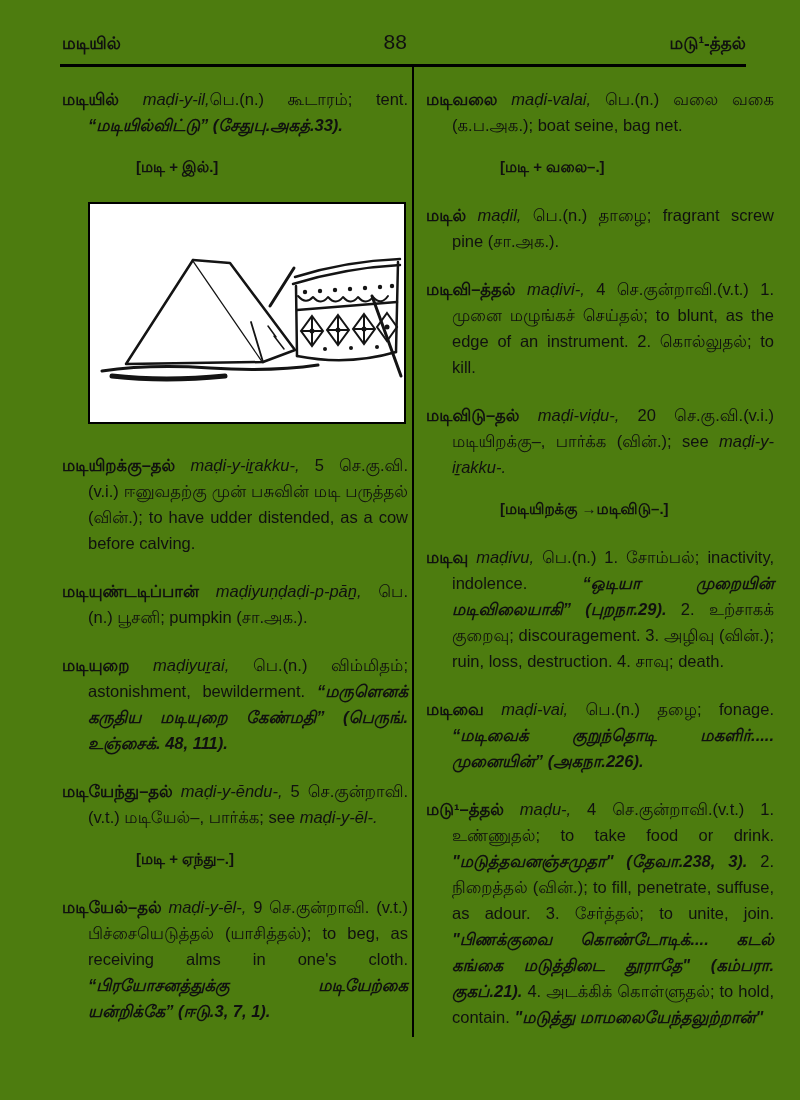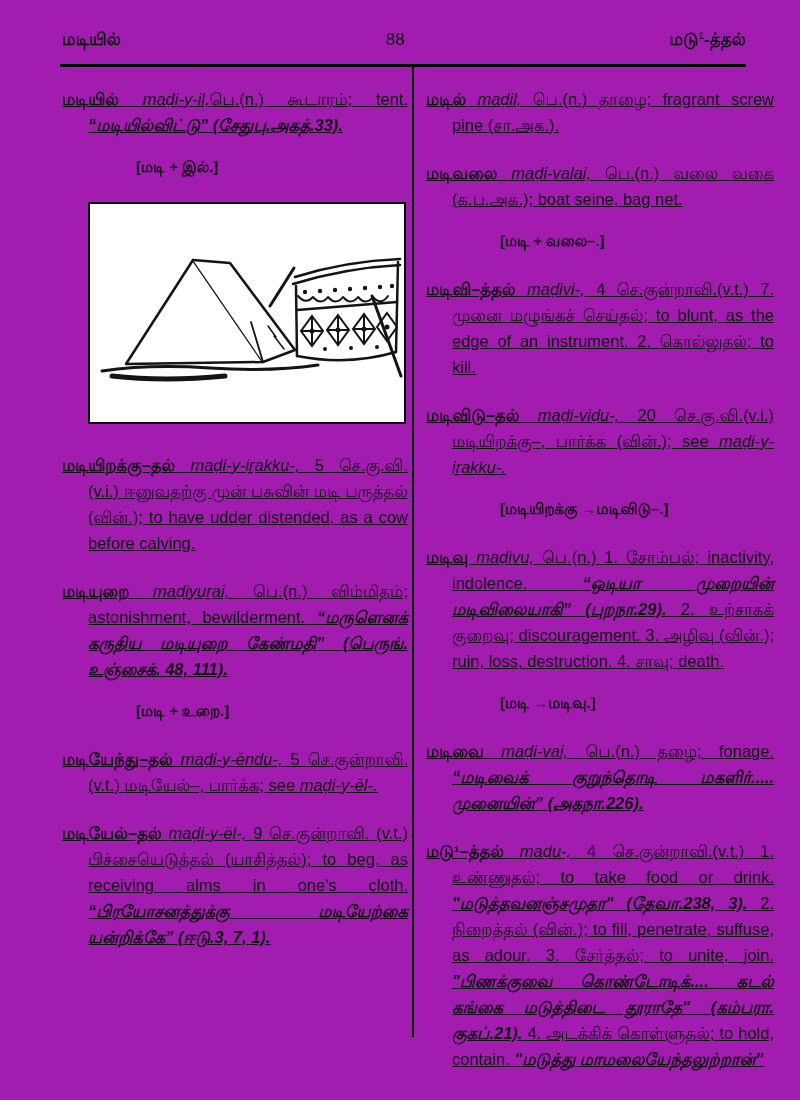--- a/index.html
+++ b/index.html
@@ -1,34 +1,34 @@
 <!DOCTYPE html>
 <html><head>
 <meta charset="utf-8">
 <style>
   html,body{margin:0;padding:0;background:#fff;}
   .page{
-    position:relative;width:800px;height:1100px;background:#a21caf;overflow:hidden;
+    position:relative;width:800px;height:1100px;background:#4d7c0f;overflow:hidden;
     font-family:"Liberation Sans","DejaVu Sans",sans-serif;color:#101010;
   }
   
   .running-head{
     position:absolute;top:30px;left:62px;width:684px;
     display:flex;justify-content:space-between;align-items:baseline;
     font-size:17px;font-weight:700;
   }
-  .rh-center{font-weight:400;font-size:17px;}
+  .rh-center{font-weight:400;font-size:21px;}
   .head-rule{position:absolute;top:64px;left:60px;width:686px;height:3px;background:#000;}
   .col-divider{position:absolute;top:67px;left:412px;width:2px;height:970px;background:#000;}
   
   .col{position:absolute;top:86px;font-size:16.5px;line-height:26px;}
   .col.left{left:62px;width:346px;}
   .col.right{left:426px;width:348px;}
   .entry{margin:0 0 22px 0;}
-  p.body{margin:0;padding-left:26px;text-indent:-26px;text-align:justify;text-decoration:underline;}
+  p.body{margin:0;padding-left:26px;text-indent:-26px;text-align:justify;}
   p.etym{
     margin:16px 0 2px 0;padding-left:74px;text-align:left;
     font-weight:700;font-size:15px;
   }
   .s-head{font-weight:700;}
   .s-translit{font-style:italic;}
   .s-quote,.s-ref{font-style:italic;font-weight:700;}
   
   .figure{
     width:314px;height:218px;border:2px solid #000;background:#fff;
@@ -107,48 +107,50 @@
         <circle cx="235" cy="145" r="2"></circle>
             <circle cx="261" cy="144" r="2"></circle>
         <circle cx="287" cy="143" r="2"></circle>
       </g>
     </svg>
   </div>
 <div class="entry">
         <p class="body"><span class="s-head">மடியிறக்கு–தல் </span><span class="s-translit">maḍi-y-iṟakku-, </span><span class="s-plain">5 செ.கு.வி. (v.i.) ஈனுவதற்கு முன் பசுவின் மடி பருத்தல் (வின்.); to have udder distended, as a cow before calving.</span></p>
       </div>
       <div class="entry">
+        <p class="body"><span class="s-head">மடியுண்டடிப்பான் </span><span class="s-translit">maḍiyuṇḍaḍi-p-pāṉ, </span><span class="s-plain">பெ.(n.) பூசனி; pumpkin (சா.அக.).</span></p>
+      </div>
+      <div class="entry">
         <p class="body"><span class="s-head">மடியுறை </span><span class="s-translit">maḍiyuṟai, </span><span class="s-plain">பெ.(n.) விம்மிதம்; astonishment, bewilderment. </span><span class="s-quote">“மருளெனக் கருதிய மடியுறை கேண்மதி” </span><span class="s-ref">(பெருங். உஞ்சைக். 48, 111).</span></p>
-        <p class="etym"><span class="s-etym">[மடி + உறை.]</span></p>
       </div>
       <div class="entry">
         <p class="body"><span class="s-head">மடியேந்து–தல் </span><span class="s-translit">maḍi-y-ēndu-, </span><span class="s-plain">5 செ.குன்றாவி. (v.t.) மடியேல்–, பார்க்க; see </span><span class="s-translit">maḍi-y-ēl-.</span></p>
+        <p class="etym"><span class="s-etym">[மடி + ஏந்து–.]</span></p>
       </div>
       <div class="entry">
         <p class="body"><span class="s-head">மடியேல்–தல் </span><span class="s-translit">maḍi-y-ēl-, </span><span class="s-plain">9 செ.குன்றாவி. (v.t.) பிச்சையெடுத்தல் (யாசித்தல்); to beg, as receiving alms in one's cloth. </span><span class="s-quote">“பிரயோசனத்துக்கு மடியேற்கை யன்றிக்கே” </span><span class="s-ref">(ஈடு.3, 7, 1).</span></p>
       </div>
     </div>
   <div class="col right">
       <div class="entry">
-        <p class="body"><span class="s-head">மடில் </span><span class="s-translit">maḍil, </span><span class="s-plain">பெ.(n.) தாழை; fragrant screw pine (சா.அக.).</span></p>
-      </div>
-      <div class="entry">
         <p class="body"><span class="s-head">மடிவலை </span><span class="s-translit">maḍi-valai, </span><span class="s-plain">பெ.(n.) வலை வகை (க.ப.அக.); boat seine, bag net.</span></p>
         <p class="etym"><span class="s-etym">[மடி + வலை–.]</span></p>
       </div>
       <div class="entry">
-        <p class="body"><span class="s-head">மடிவி–த்தல் </span><span class="s-translit">maḍivi-, </span><span class="s-plain">4 செ.குன்றாவி.(v.t.) 7. முனை மழுங்கச் செய்தல்; to blunt, as the edge of an instrument. 2. கொல்லுதல்; to kill.</span></p>
+        <p class="body"><span class="s-head">மடில் </span><span class="s-translit">maḍil, </span><span class="s-plain">பெ.(n.) தாழை; fragrant screw pine (சா.அக.).</span></p>
+      </div>
+      <div class="entry">
+        <p class="body"><span class="s-head">மடிவி–த்தல் </span><span class="s-translit">maḍivi-, </span><span class="s-plain">4 செ.குன்றாவி.(v.t.) 1. முனை மழுங்கச் செய்தல்; to blunt, as the edge of an instrument. 2. கொல்லுதல்; to kill.</span></p>
       </div>
       <div class="entry">
         <p class="body"><span class="s-head">மடிவிடு–தல் </span><span class="s-translit">maḍi-viḍu-, </span><span class="s-plain">20 செ.கு.வி.(v.i.) மடியிறக்கு–, பார்க்க (வின்.); see </span><span class="s-translit">maḍi-y-iṟakku-.</span></p>
         <p class="etym"><span class="s-etym">[மடியிறக்கு →மடிவிடு–.]</span></p>
       </div>
       <div class="entry">
         <p class="body"><span class="s-head">மடிவு </span><span class="s-translit">maḍivu, </span><span class="s-plain">பெ.(n.) 1. சோம்பல்; inactivity, indolence. </span><span class="s-quote">“ஒடியா முறையின் மடிவிலையாகி” </span><span class="s-ref">(புறநா.29). </span><span class="s-plain">2. உற்சாகக் குறைவு; discouragement. 3. அழிவு (வின்.); ruin, loss, destruction. 4. சாவு; death.</span></p>
-        <p class="etym"><span class="s-etym">[மடி →மடிவு.]</span></p>
       </div>
       <div class="entry">
         <p class="body"><span class="s-head">மடிவை </span><span class="s-translit">maḍi-vai, </span><span class="s-plain">பெ.(n.) தழை; fonage. </span><span class="s-quote">“மடிவைக் குறுந்தொடி மகளிர்..... முனையின்” </span><span class="s-ref">(அகநா.226).</span></p>
       </div>
       <div class="entry">
         <p class="body"><span class="s-head">மடு¹–த்தல் </span><span class="s-translit">maḍu-, </span><span class="s-plain">4 செ.குன்றாவி.(v.t.) 1. உண்ணுதல்; to take food or drink. </span><span class="s-quote">"மடுத்தவனஞ்சமுதா" </span><span class="s-ref">(தேவா.238, 3). </span><span class="s-plain">2. நிறைத்தல் (வின்.); to fill, penetrate, suffuse, as adour. 3. சேர்த்தல்; to unite, join. </span><span class="s-quote">"பிணக்குவை கொண்டோடிக்.... கடல் கங்கை மடுத்திடை தூராதே" </span><span class="s-ref">(கம்பரா. குகப்.21). </span><span class="s-plain">4. அடக்கிக் கொள்ளுதல்; to hold, contain. </span><span class="s-quote">"மடுத்து மாமலையேந்தலுற்றான்"</span></p>
       </div>
     </div>
 
 </div>

